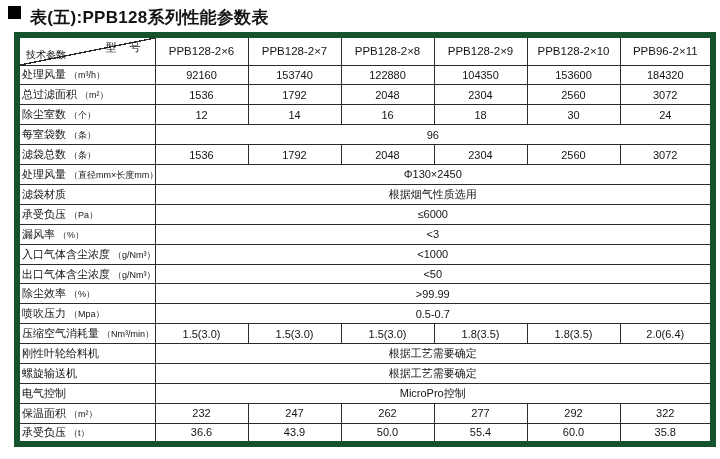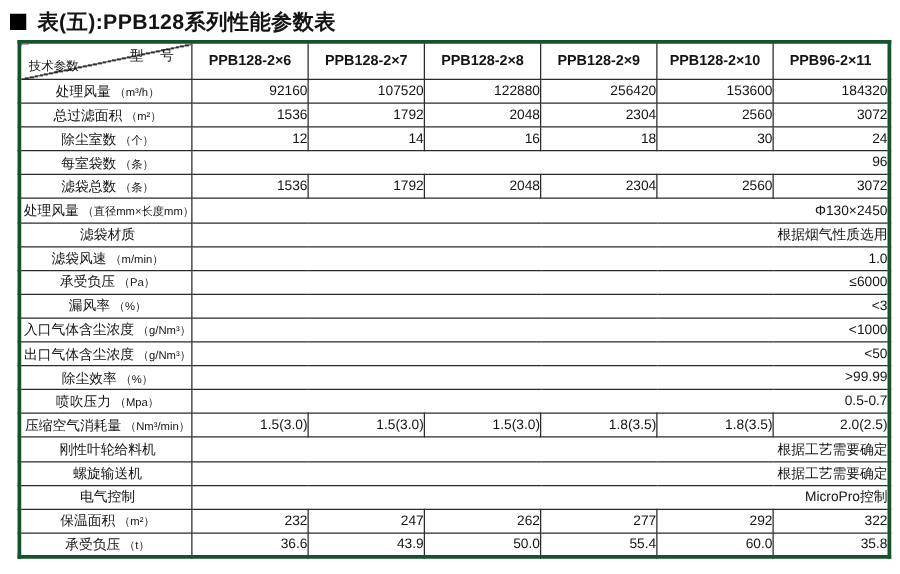--- a/index.html
+++ b/index.html
@@ -9,57 +9,57 @@
     font-family:"Liberation Sans","DejaVu Sans",sans-serif;
     color:#141414;
     position:relative;
     overflow:hidden;
   }
   .page { position:absolute; inset:0; background:#ffffff; }
 
   
   .title-bar {
     position:absolute; top:6px; left:8px;
-    display:flex; align-items:center; gap:9px;
+    display:flex; align-items:flex-start; gap:9px;
     height:22px;
   }
   .title-square { width:13px; height:13px; background:#000; flex:0 0 auto; }
   .page-title {
     font-size:17px; font-weight:bold; letter-spacing:0.3px;
     white-space:nowrap;
   }
 
   
   table.param-table {
     position:absolute; top:32px; left:14px;
     width:696px; height:415px;
     border-collapse:collapse; table-layout:fixed;
     background:#ffffff;
-    border:3px solid #14532d;
+    border:6px solid #14532d;
   }
   .param-table th, .param-table td {
     border:1px solid #2b2b2b;
     overflow:hidden;
     vertical-align:middle;
   }
   col.label-col { width:138px; }
   col.model-col { width:93px; }
   thead tr { height:30px; }
   tbody tr { height:18px; }
 
   .model-cell {
-    font-size:11.5px; font-weight:bold; text-align:center;
+    font-size:11.5px; font-weight:normal; text-align:center;
     white-space:nowrap; padding:0 1px;
   }
   .label-cell {
-    font-size:11px; text-align:center; padding-left:2px;
+    font-size:11px; text-align:left; padding-left:2px;
     white-space:nowrap; font-weight:normal;
   }
   .label-cell .unit { font-size:9px; margin-left:3px; }
-  .value-cell { font-size:11px; text-align:right; white-space:nowrap; }
+  .value-cell { font-size:11px; text-align:center; white-space:nowrap; }
 
   
   .corner-cell {
     position:relative;
     background:linear-gradient(to bottom right,
       transparent calc(50% - 0.7px),
       #2b2b2b calc(50% - 0.7px),
       #2b2b2b calc(50% + 0.7px),
       transparent calc(50% + 0.7px));
   }
@@ -105,23 +105,23 @@
           <th class="model-cell">PPB128-2×9</th>
           <th class="model-cell">PPB128-2×10</th>
           <th class="model-cell">PPB96-2×11</th>
         </tr>
     </thead>
     <tbody>
 
     <tr>
           <td class="label-cell"><span>处理风量</span><span class="unit">（m³/h）</span></td>
           <td class="value-cell">92160</td>
-          <td class="value-cell">107520</td>
+          <td class="value-cell">153740</td>
           <td class="value-cell">122880</td>
-          <td class="value-cell">256420</td>
+          <td class="value-cell">104350</td>
           <td class="value-cell">153600</td>
           <td class="value-cell">184320</td>
         </tr>
         <tr>
           <td class="label-cell"><span>总过滤面积</span><span class="unit">（m²）</span></td>
           <td class="value-cell">1536</td>
           <td class="value-cell">1792</td>
           <td class="value-cell">2048</td>
           <td class="value-cell">2304</td>
           <td class="value-cell">2560</td>
@@ -151,24 +151,20 @@
         </tr>
         <tr>
           <td class="label-cell"><span>处理风量</span><span class="unit">（直径mm×长度mm）</span></td>
           <td colspan="6" class="value-cell">Φ130×2450</td>
         </tr>
         <tr>
           <td class="label-cell"><span>滤袋材质</span></td>
           <td colspan="6" class="value-cell">根据烟气性质选用</td>
         </tr>
         <tr>
-          <td class="label-cell"><span>滤袋风速</span><span class="unit">（m/min）</span></td>
-          <td colspan="6" class="value-cell">1.0</td>
-        </tr>
-        <tr>
           <td class="label-cell"><span>承受负压</span><span class="unit">（Pa）</span></td>
           <td colspan="6" class="value-cell">≤6000</td>
         </tr>
         <tr>
           <td class="label-cell"><span>漏风率</span><span class="unit">（%）</span></td>
           <td colspan="6" class="value-cell">&lt;3</td>
         </tr>
         <tr>
           <td class="label-cell"><span>入口气体含尘浓度</span><span class="unit">（g/Nm³）</span></td>
           <td colspan="6" class="value-cell">&lt;1000</td>
@@ -185,21 +181,21 @@
           <td class="label-cell"><span>喷吹压力</span><span class="unit">（Mpa）</span></td>
           <td colspan="6" class="value-cell">0.5-0.7</td>
         </tr>
         <tr>
           <td class="label-cell"><span>压缩空气消耗量</span><span class="unit">（Nm³/min）</span></td>
           <td class="value-cell">1.5(3.0)</td>
           <td class="value-cell">1.5(3.0)</td>
           <td class="value-cell">1.5(3.0)</td>
           <td class="value-cell">1.8(3.5)</td>
           <td class="value-cell">1.8(3.5)</td>
-          <td class="value-cell">2.0(2.5)</td>
+          <td class="value-cell">2.0(6.4)</td>
         </tr>
         <tr>
           <td class="label-cell"><span>刚性叶轮给料机</span></td>
           <td colspan="6" class="value-cell">根据工艺需要确定</td>
         </tr>
         <tr>
           <td class="label-cell"><span>螺旋输送机</span></td>
           <td colspan="6" class="value-cell">根据工艺需要确定</td>
         </tr>
         <tr>

